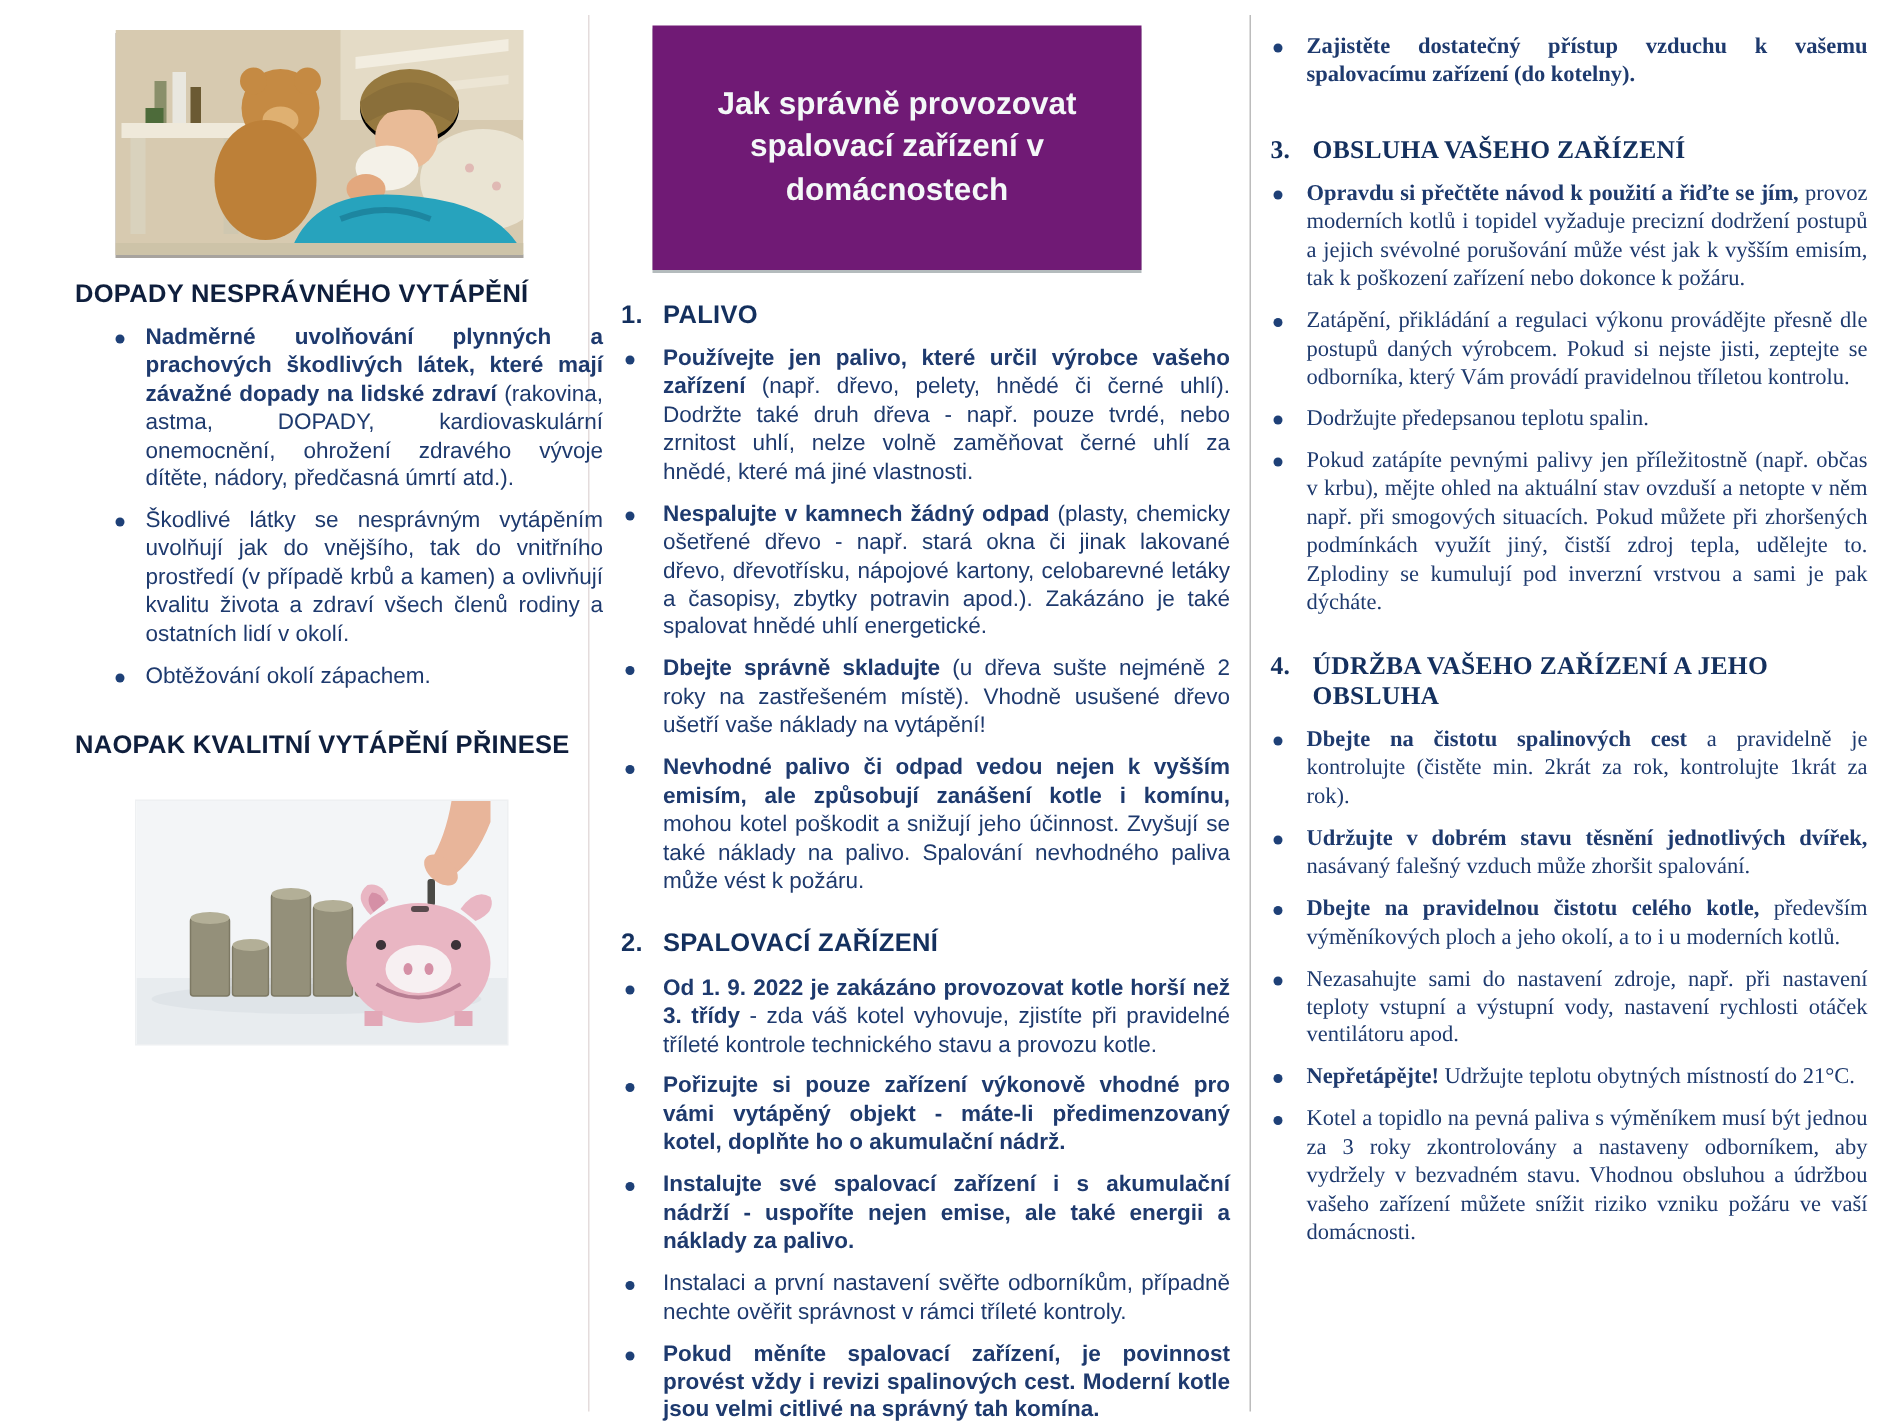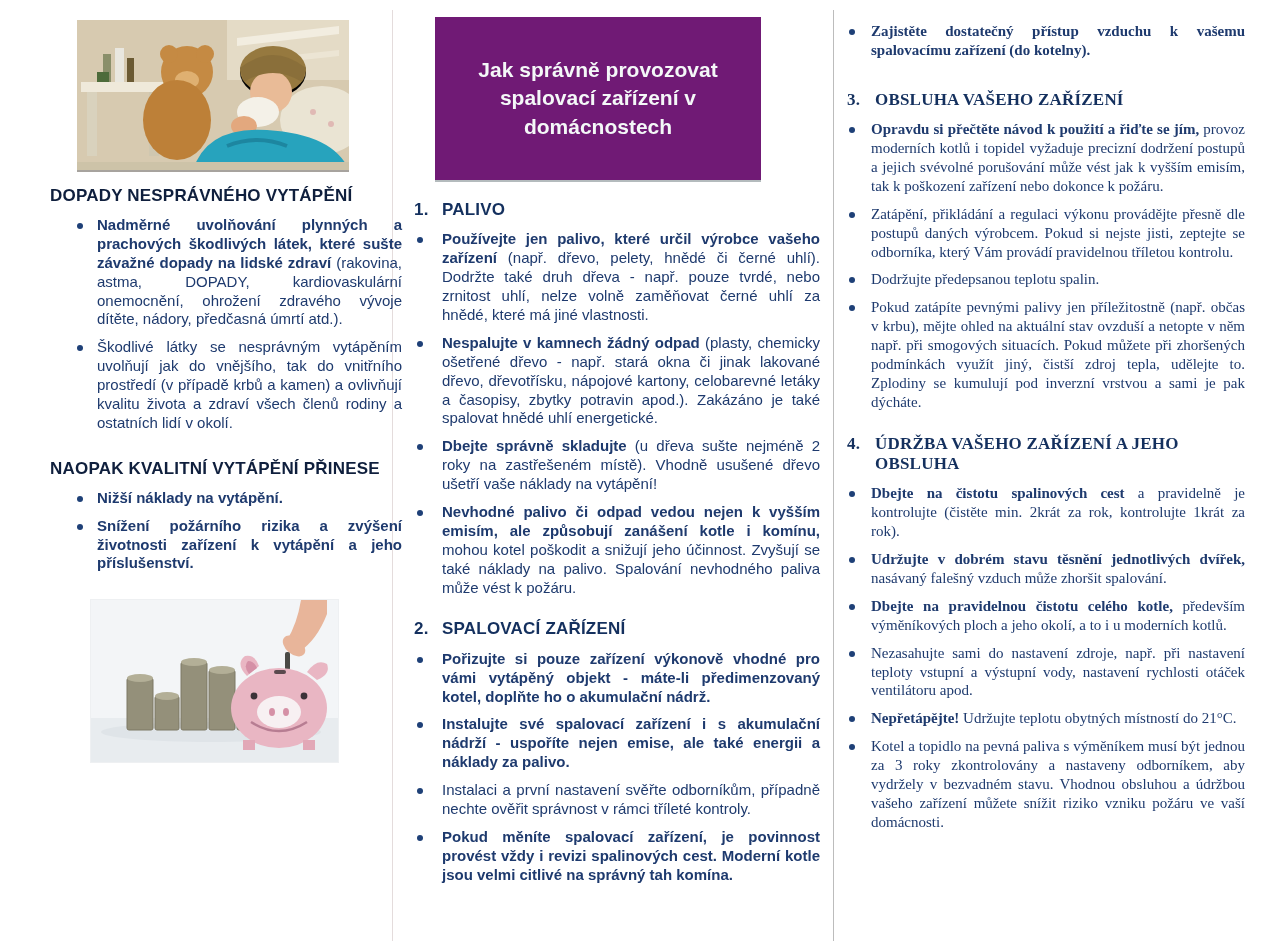--- a/index.html
+++ b/index.html
@@ -107,29 +107,26 @@
         <ellipse cx="181" cy="92" rx="21" ry="15" fill="#f4f1e8"></ellipse>
         <ellipse cx="167" cy="106" rx="13" ry="10" fill="#e3a87e"></ellipse>
         <path d="M116,150 q14,-44 74,-40 q66,4 82,40 z" fill="#27a3bd"></path>
         <path d="M150,126 q30,-12 60,0" stroke="#1d86a0" stroke-width="4" fill="none"></path>
         <rect x="0" y="142" width="272" height="8" fill="#cdc3a8"></rect>
       </svg>
     </figure>
 
     <h2 class="panel-h">DOPADY NESPRÁVNÉHO VYTÁPĚNÍ</h2>
     <ul class="blist">
-      <li><span class="b">Nadměrné uvolňování plynných a prachových škodlivých látek, které sušte závažné dopady na lidské zdraví</span><span>(rakovina, astma, DOPADY, kardiovaskulární onemocnění, ohrožení zdravého vývoje dítěte, nádory, předčasná úmrtí atd.).</span></li>
+      <li><span class="b">Nadměrné uvolňování plynných a prachových škodlivých látek, které mají závažné dopady na lidské zdraví</span><span>(rakovina, astma, DOPADY, kardiovaskulární onemocnění, ohrožení zdravého vývoje dítěte, nádory, předčasná úmrtí atd.).</span></li>
       <li><span class="b"></span><span>Škodlivé látky se nesprávným vytápěním uvolňují jak do vnějšího, tak do vnitřního prostředí (v případě krbů a kamen) a ovlivňují kvalitu života a zdraví všech členů rodiny a ostatních lidí v okolí.</span></li>
+      <li><span class="b"></span><span>Obtěžování okolí zápachem.</span></li>
     </ul>
 
     <h2 class="panel-h" style="margin-top:26px">NAOPAK KVALITNÍ VYTÁPĚNÍ PŘINESE</h2>
-    <ul class="blist">
-      <li><span class="b">Nižší náklady na vytápění.</span><span></span></li>
-      <li><span class="b">Snížení požárního rizika a zvýšení životnosti zařízení k vytápění a jeho příslušenství.</span><span></span></li>
-    </ul>
 
     <figure class="photo photo-piggy">
       <svg width="247" height="162" viewBox="0 0 247 162" xmlns="http://www.w3.org/2000/svg">
         <rect width="247" height="162" fill="#f3f5f7"></rect>
         <rect y="118" width="247" height="44" fill="#e8ecef"></rect>
         <ellipse cx="120" cy="132" rx="110" ry="10" fill="#dfe4e8"></ellipse>
         <g fill="#94907a" stroke="#7d7964" stroke-width="1">
           <rect x="36" y="78" width="26" height="52" rx="2"></rect>
           <rect x="64" y="96" width="24" height="34" rx="2"></rect>
           <rect x="90" y="62" width="26" height="68" rx="2"></rect>
@@ -177,20 +174,21 @@
       <li><span class="b">Používejte jen palivo, které určil výrobce vašeho zařízení</span><span>(např. dřevo, pelety, hnědé či černé uhlí). Dodržte také druh dřeva - např. pouze tvrdé, nebo zrnitost uhlí, nelze volně zaměňovat černé uhlí za hnědé, které má jiné vlastnosti.</span></li>
       <li><span class="b">Nespalujte v kamnech žádný odpad</span><span>(plasty, chemicky ošetřené dřevo - např. stará okna či jinak lakované dřevo, dřevotřísku, nápojové kartony, celobarevné letáky a časopisy, zbytky potravin apod.). Zakázáno je také spalovat hnědé uhlí energetické.</span></li>
       <li><span class="b">Dbejte správně skladujte</span><span>(u dřeva sušte nejméně 2 roky na zastřešeném místě). Vhodně usušené dřevo ušetří vaše náklady na vytápění!</span></li>
       <li><span class="b">Nevhodné palivo či odpad vedou nejen k vyšším emisím, ale způsobují zanášení kotle i komínu,</span><span>mohou kotel poškodit a snižují jeho účinnost. Zvyšují se také náklady na palivo. Spalování nevhodného paliva může vést k požáru.</span></li>
     </ul>
 
     <h3 class="sec">
       <span class="num">2.</span><span>SPALOVACÍ ZAŘÍZENÍ</span>
     </h3>
     <ul class="blist">
+      <li><span class="b">Od 1. 9. 2022 je zakázáno provozovat kotle horší než 3. třídy</span><span>- zda váš kotel vyhovuje, zjistíte při pravidelné tříleté kontrole technického stavu a provozu kotle.</span></li>
       <li><span class="b">Pořizujte si pouze zařízení výkonově vhodné pro vámi vytápěný objekt - máte-li předimenzovaný kotel, doplňte ho o akumulační nádrž.</span><span></span></li>
       <li><span class="b">Instalujte své spalovací zařízení i s akumulační nádrží - uspoříte nejen emise, ale také energii a náklady za palivo.</span><span></span></li>
       <li><span class="b"></span><span>Instalaci a první nastavení svěřte odborníkům, případně nechte ověřit správnost v rámci tříleté kontroly.</span></li>
       <li><span class="b">Pokud měníte spalovací zařízení, je povinnost provést vždy i revizi spalinových cest. Moderní kotle jsou velmi citlivé na správný tah komína.</span><span></span></li>
     </ul>
   </section>
 
   <section class="col col-right">
     <ul class="blist intro">
       <li><span class="b">Zajistěte dostatečný přístup vzduchu k vašemu spalovacímu zařízení (do kotelny).</span><span></span></li>

